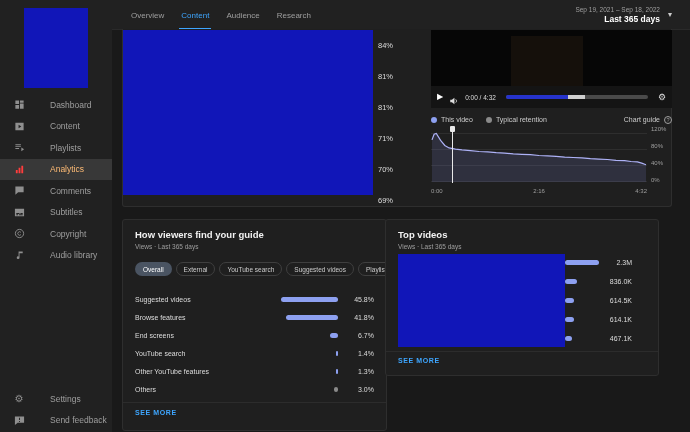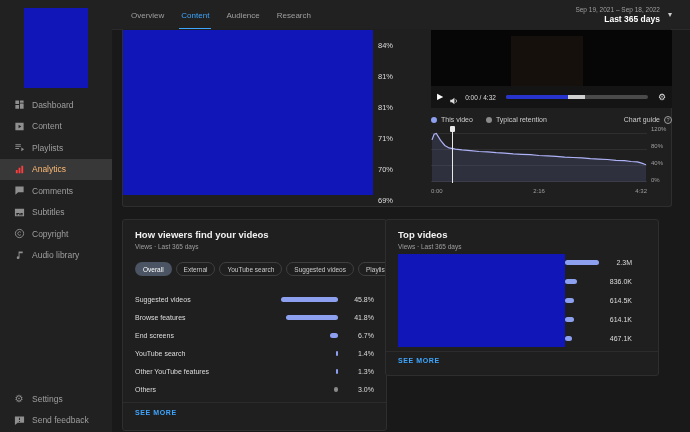--- a/index.html
+++ b/index.html
@@ -5,21 +5,21 @@
   *{margin:0;padding:0;box-sizing:border-box}
   html,body{background:#111;font-family:"Liberation Sans",sans-serif;-webkit-font-smoothing:antialiased}
   .app{position:relative;width:690px;height:432px;background:#191919;overflow:hidden;color:#eee}
 
   
   .sidebar{position:absolute;left:0;top:0;width:112px;height:432px;background:#212121}
   .redact{background:var(--redaction-blue,#1116b8)}
   .avatar-redact{position:absolute;left:24px;top:8px;width:64px;height:80px}
   .nav{position:absolute;left:0;width:112px;top:94px}
   .nav.footer-nav{top:auto;bottom:1px}
-  .nav-item{display:flex;align-items:center;height:21.5px;padding-left:13px;gap:7px;color:#9f9f9f;cursor:pointer}
+  .nav-item{display:flex;align-items:center;height:21.5px;padding-left:13px;gap:25px;color:#9f9f9f;cursor:pointer}
   .nav-item.active{background:#383838;color:#fdba74}
   .nav-item.active .nav-icon{color:var(--active-icon-red,#ff3d3d)}
   .nav-icon{width:12px;height:12px;display:flex;align-items:center;justify-content:center;color:#8f8f8f;flex:0 0 auto}
   .nav-icon svg{width:11px;height:11px;fill:currentColor}
   .nav-icon .glyph{font-size:10px;line-height:1}
   .nav-label{font-size:8.5px;white-space:nowrap}
 
   
   .topbar{position:absolute;left:112px;top:0;width:578px;height:30px;background:#212121;border-bottom:1px solid #2a2a2a}
   .tabs{position:absolute;left:17px;top:0;height:30px;display:flex;gap:13px}
@@ -327,21 +327,21 @@
           <span class="xtick">0:00</span>
 
           <span class="xtick">2:16</span>
 
           <span class="xtick">4:32</span>
 
       </div>
     </section>
 
     <section class="card traffic-card">
-      <div class="card-title">How viewers find your videos</div>
+      <div class="card-title">How viewers find your guide</div>
       <div class="card-sub">Views · Last 365 days</div>
 
       <div class="chips">
 
           <div class="chip active">
             <span>Overall</span>
           </div>
 
           <div class="chip">
             <span>External</span>

